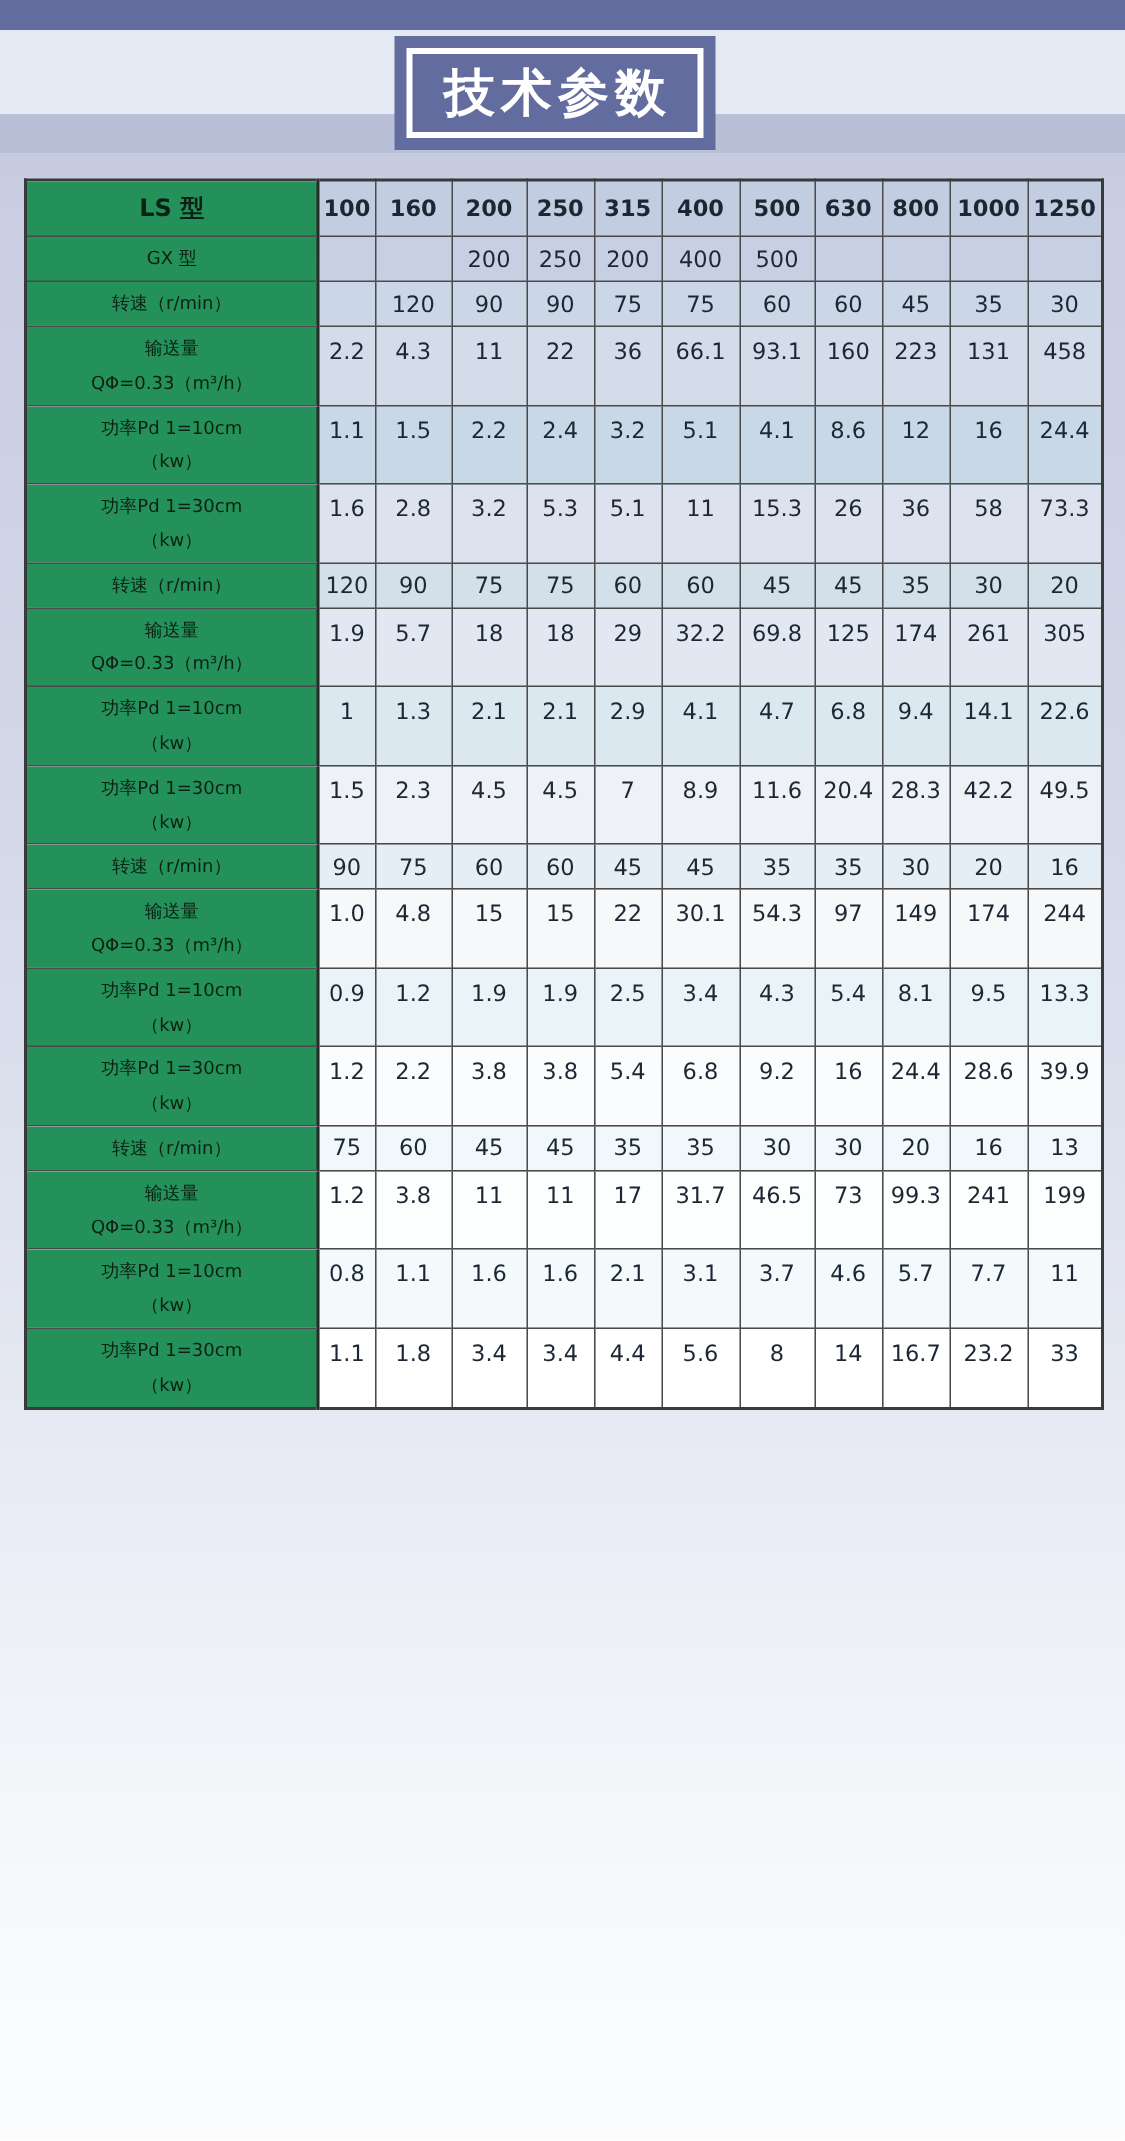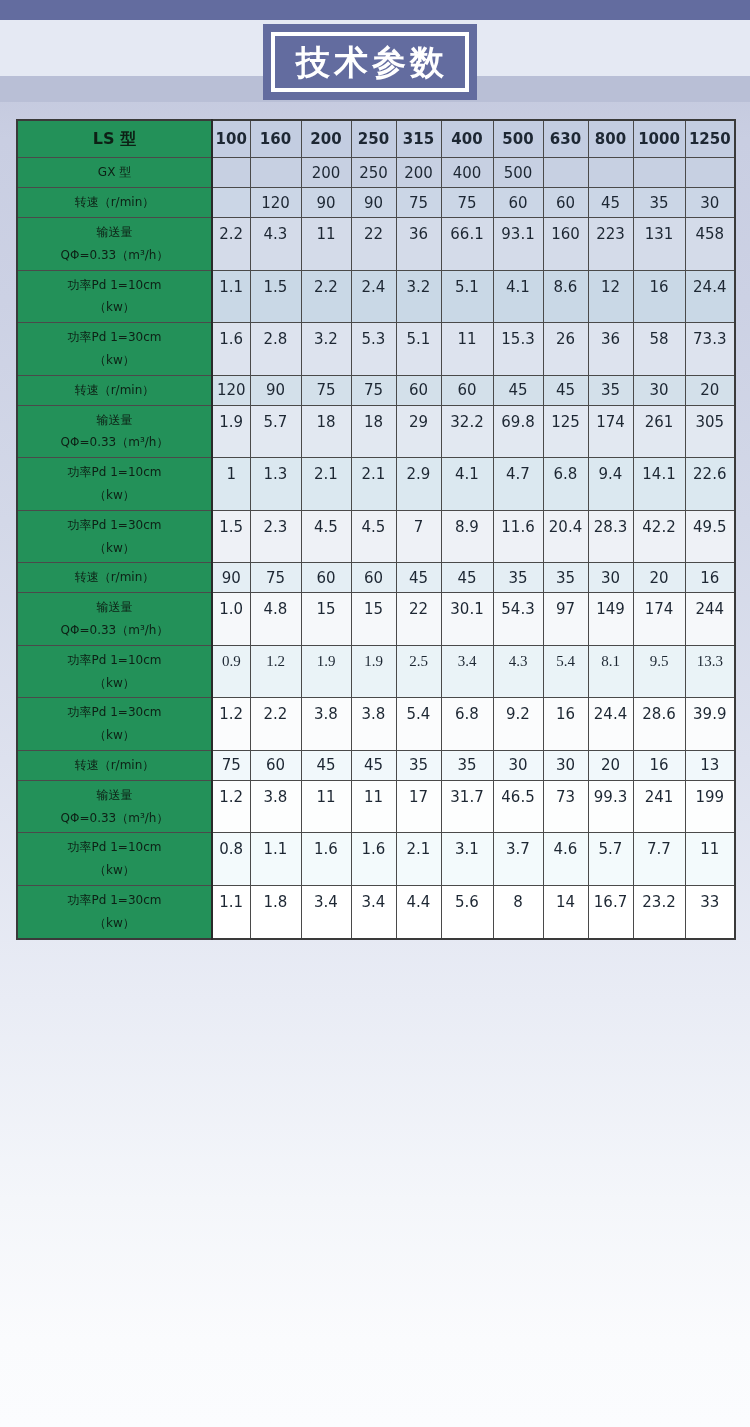--- a/index.html
+++ b/index.html
@@ -101,21 +101,21 @@
   .t-e td.dat{background:#cbd6e6;}
   .t-f td.dat{background:#d4dbe9;}
   .t-g td.dat{background:#c9d8e6;}
   .t-h td.dat{background:#dde3ee;}
   .t-i td.dat{background:#d3e0ea;}
   .t-j td.dat{background:#e2e8f1;}
   .t-k td.dat{background:#dbe8f0;}
   .t-l td.dat{background:#eef1f6;}
   .t-m td.dat{background:#e4eef4;}
   .t-n td.dat{background:#f6f8fa;}
-  .t-o td.dat{background:#eaf3f7;font-family:Liberation Serif, serif;}
+  .t-o td.dat{background:#eaf3f7;}
   .t-p td.dat{background:#fbfcfd;}
   .t-q td.dat{background:#f1f8fb;}
   .t-r td.dat{background:#fdfefe;}
   .t-s td.dat{background:#f3fafc;}
   .t-t td.dat{background:#ffffff;}
 
   .hdr td.dat{font-weight:bold;font-size:16px;}
 </style>
 </head>
 <body>

